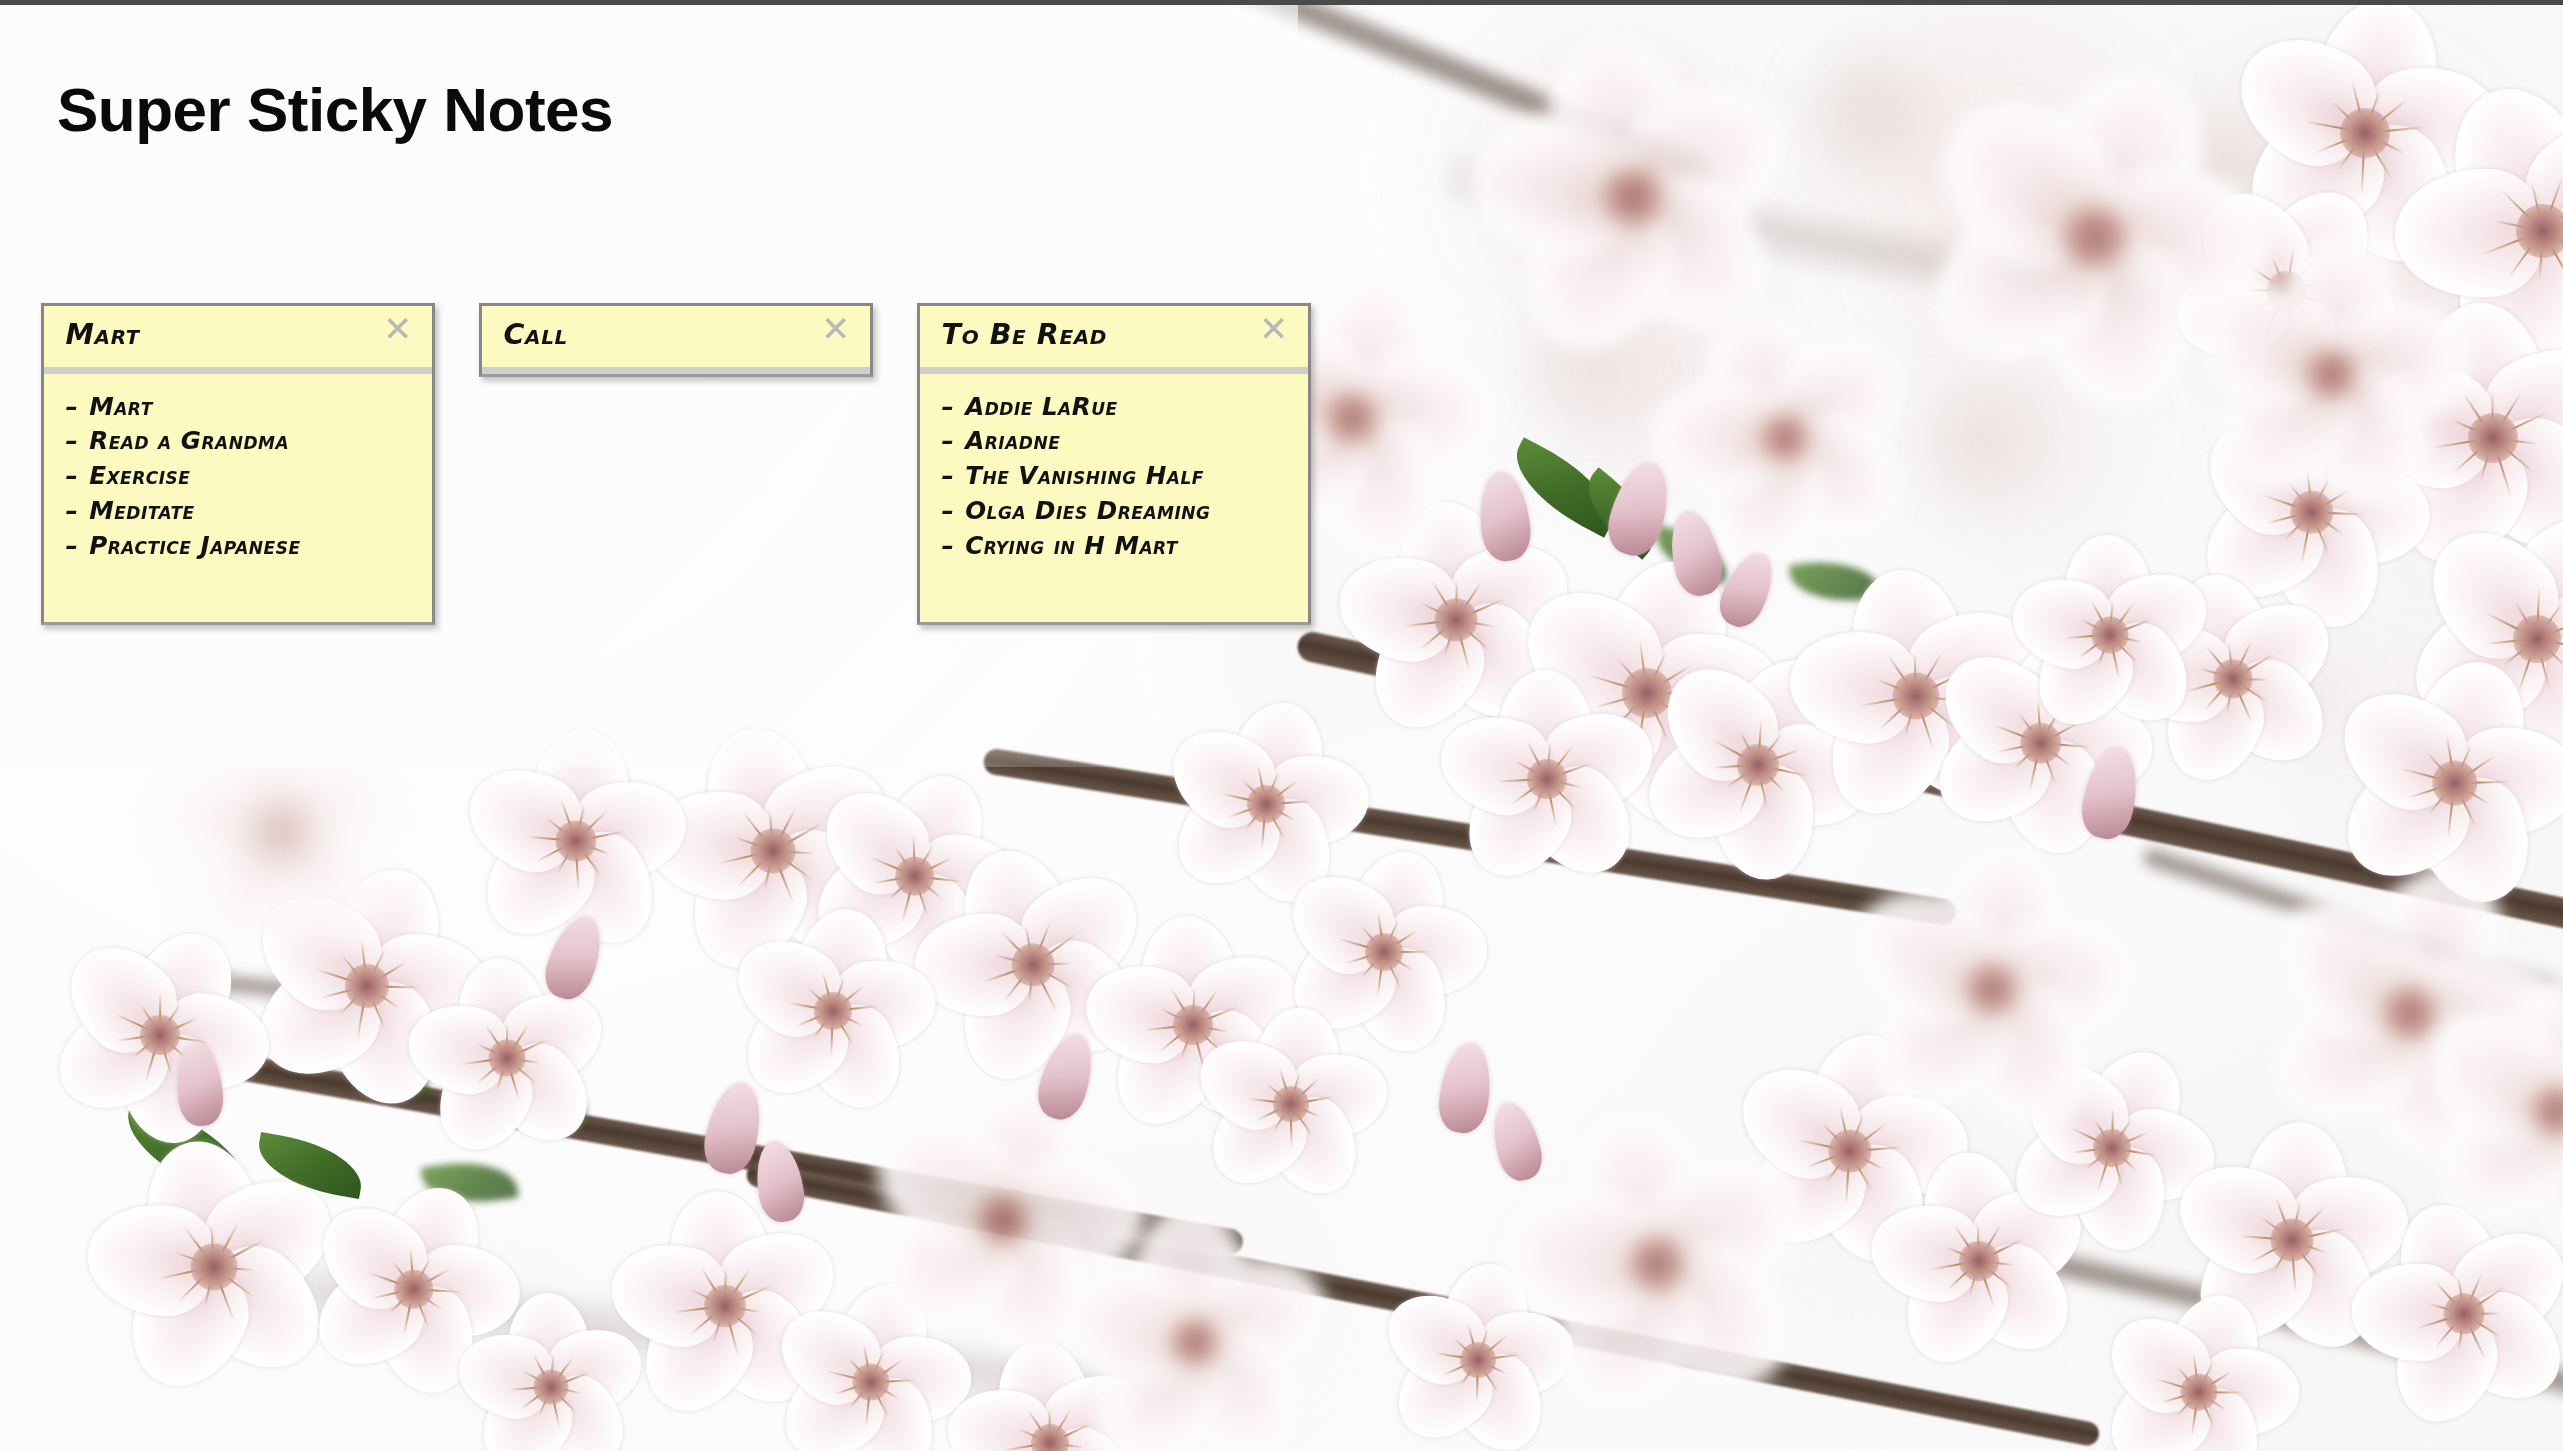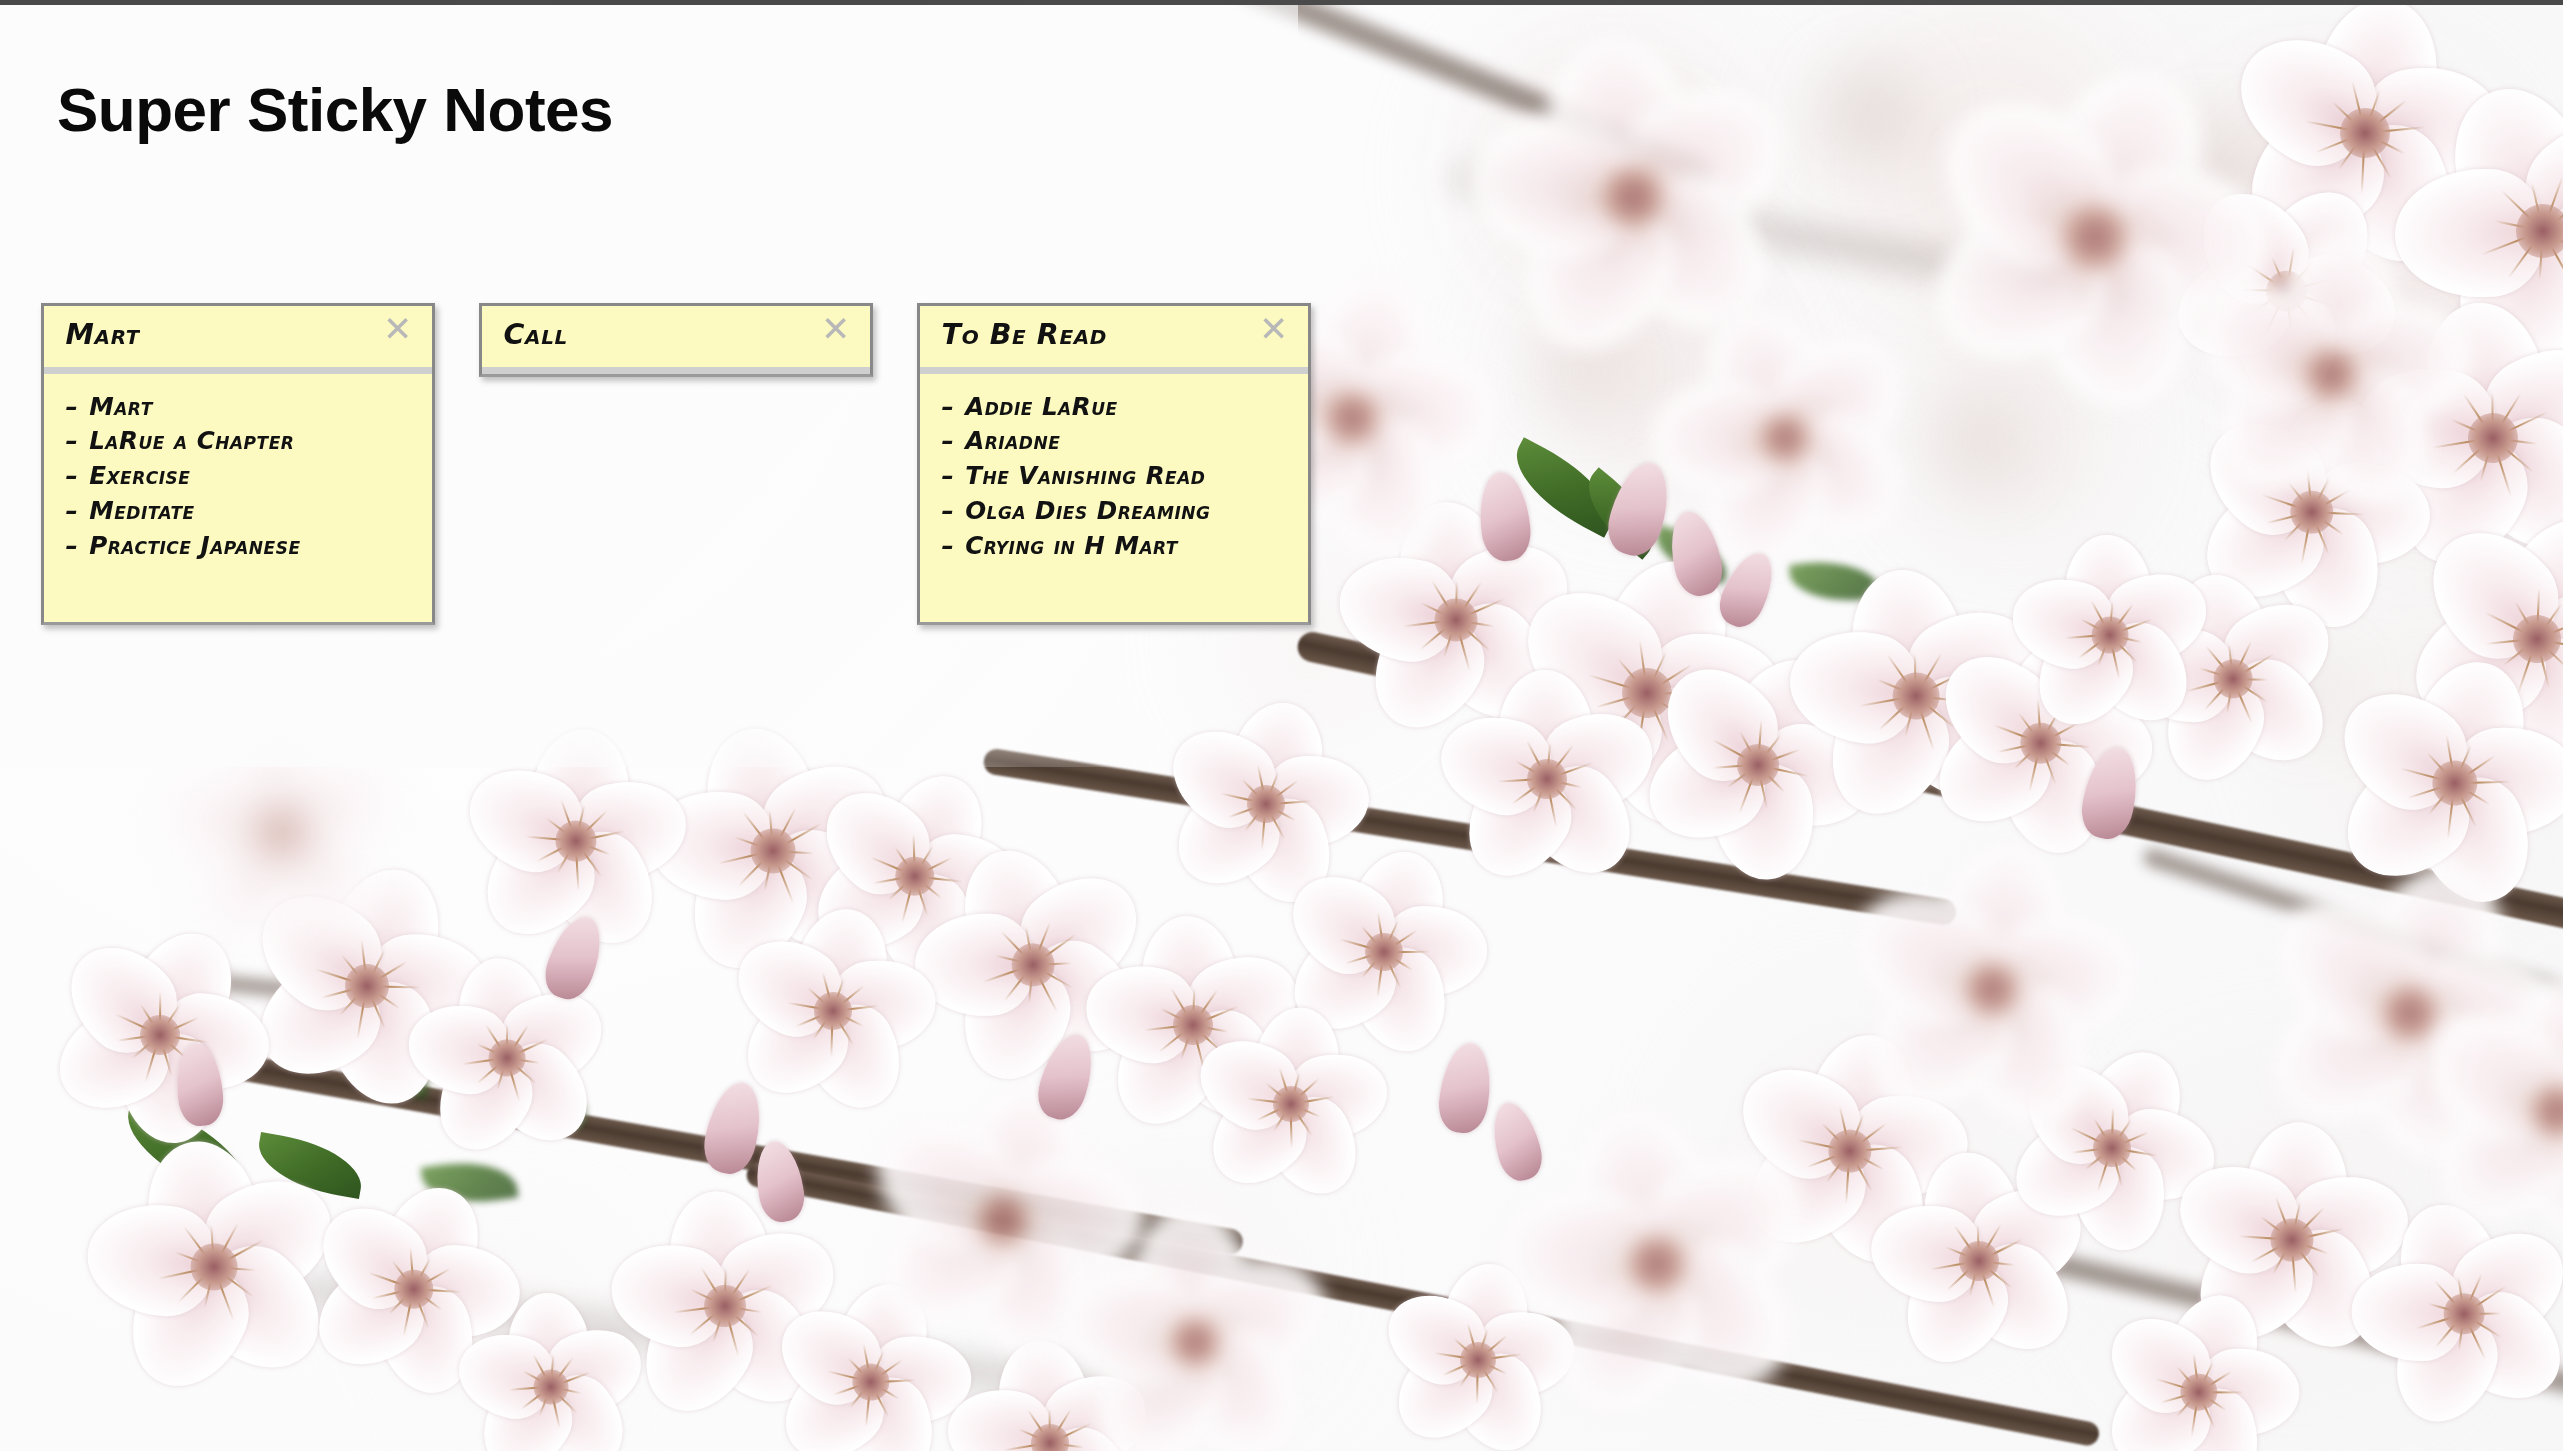--- a/index.html
+++ b/index.html
@@ -1299,41 +1299,41 @@
 
 
   <div id="notes-board">
       <div class="note">
         <div class="note-header">
           <div class="note-title">Mart</div>
           <div class="note-close">✕</div>
         </div>
         <div class="note-body">
           <div class="note-line"><span class="dash">–</span><span>Mart</span></div>
-          <div class="note-line"><span class="dash">–</span><span>LaRue a Chapter</span></div>
+          <div class="note-line"><span class="dash">–</span><span>Read a Grandma</span></div>
           <div class="note-line"><span class="dash">–</span><span>Exercise</span></div>
           <div class="note-line"><span class="dash">–</span><span>Meditate</span></div>
           <div class="note-line"><span class="dash">–</span><span>Practice Japanese</span></div>
         </div>
       </div>
       <div class="note">
         <div class="note-header">
           <div class="note-title">Call</div>
           <div class="note-close">✕</div>
         </div>
       </div>
       <div class="note">
         <div class="note-header">
           <div class="note-title">To Be Read</div>
           <div class="note-close">✕</div>
         </div>
         <div class="note-body">
           <div class="note-line"><span class="dash">–</span><span>Addie LaRue</span></div>
           <div class="note-line"><span class="dash">–</span><span>Ariadne</span></div>
-          <div class="note-line"><span class="dash">–</span><span>The Vanishing Read</span></div>
+          <div class="note-line"><span class="dash">–</span><span>The Vanishing Half</span></div>
           <div class="note-line"><span class="dash">–</span><span>Olga Dies Dreaming</span></div>
           <div class="note-line"><span class="dash">–</span><span>Crying in H Mart</span></div>
         </div>
       </div>
     </div>
 
 </div>
 
 
 </body></html>

